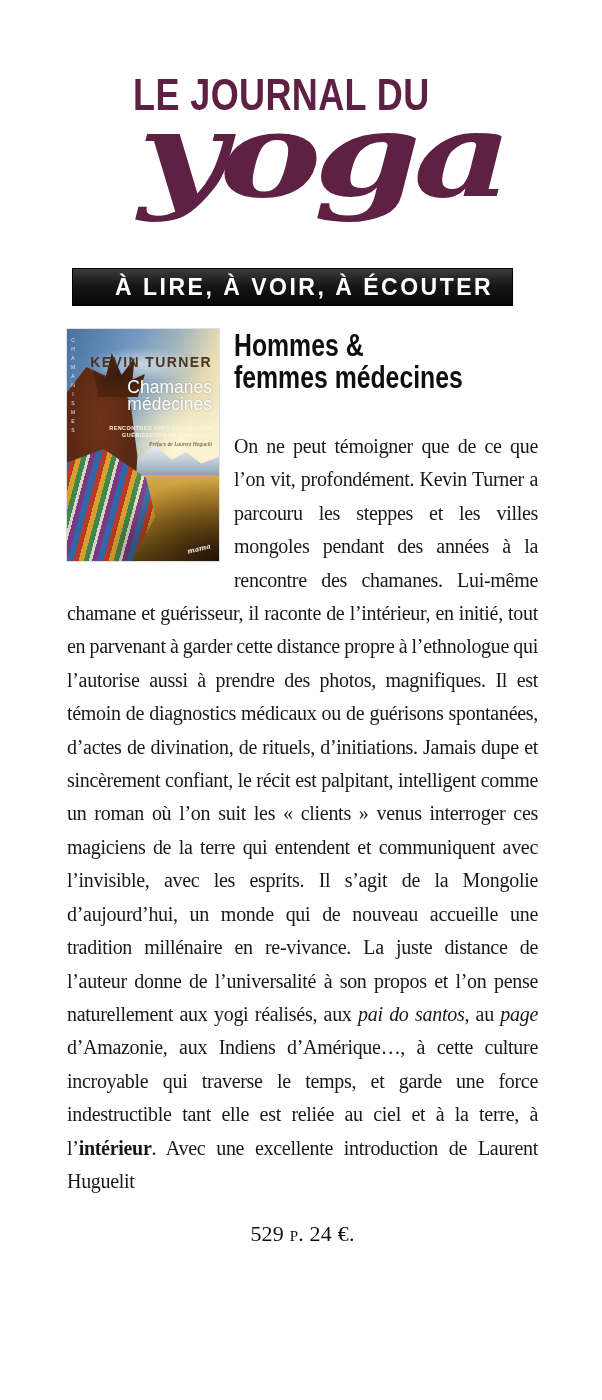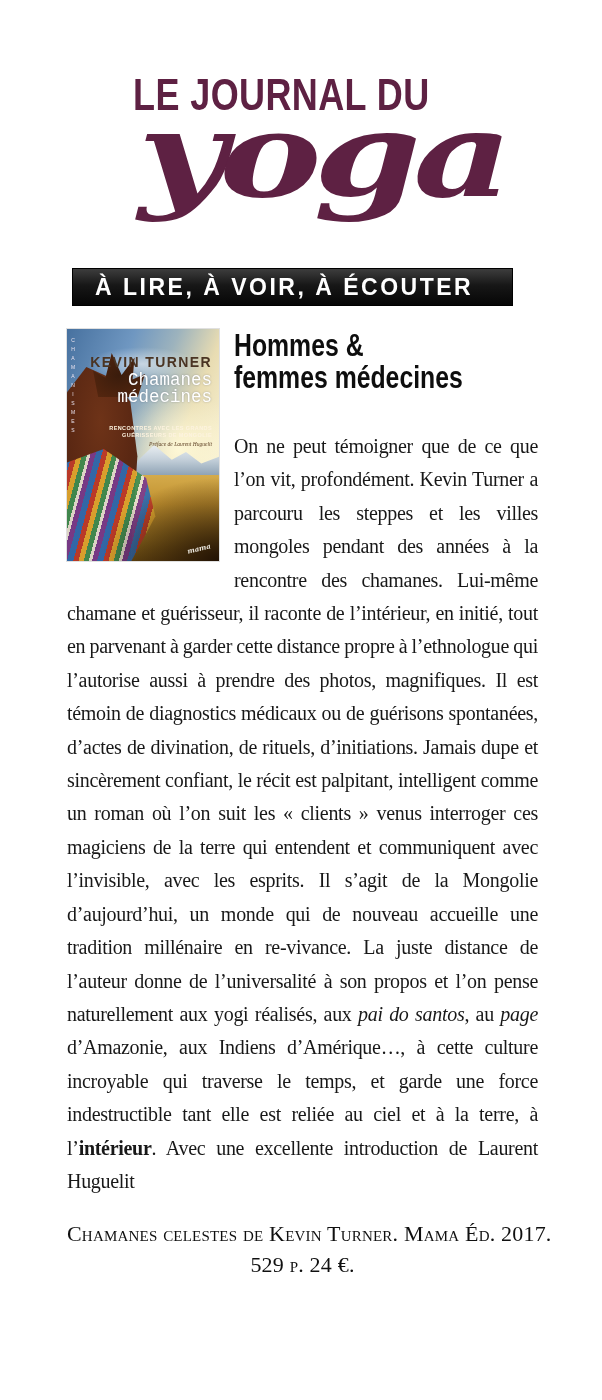--- a/index.html
+++ b/index.html
@@ -14,21 +14,21 @@
   .masthead-yoga{position:absolute;left:138px;top:78px;white-space:nowrap;
       font-family:"DejaVu Serif",serif;font-style:italic;font-weight:700;font-size:118px;line-height:1.1;
       color:#5e2143;letter-spacing:-6px;transform:scaleX(1.30);transform-origin:left top;}
 
   
   .banner{position:absolute;top:268px;left:72px;width:441px;height:38px;box-sizing:border-box;
       background:linear-gradient(180deg,#3d3d3d 0%,#171717 45%,#060606 100%);
       border:1px solid #000;}
   .banner-label{display:block;padding-left:22px;line-height:36px;white-space:nowrap;
       font-family:"Liberation Sans",sans-serif;font-weight:700;font-size:23px;
-      letter-spacing:2.5px;color:#ffffff;}
+      letter-spacing:2.5px;color:#ffffff;margin-left:20px;}
 
   
   .article{position:absolute;top:327px;left:67px;width:471px;}
 
   
   .cover{float:left;width:152px;height:232px;margin:2px 15px 6px 0;position:relative;
       overflow:hidden;box-shadow:0 0 0 1px rgba(0,0,0,.12);}
   .cover-sky{position:absolute;inset:0;
       background:linear-gradient(112deg,#47719f 0%,#6f97c1 28%,#9db3bd 46%,#e8dcb2 64%,#f6eecd 80%,#fdf8e0 100%);}
   .cover-glow{position:absolute;right:-25px;top:55px;width:130px;height:130px;
@@ -48,22 +48,22 @@
       clip-path:polygon(10% 100%,0 40%,24% 56%,36% 0,55% 50%,80% 10%,76% 60%,100% 48%,86% 100%);}
   .cover-ribbons{position:absolute;left:0;bottom:0;width:92px;height:112px;opacity:.92;
       background:repeating-linear-gradient(105deg,#2f6cb3 0 6px,#c23b2a 6px 11px,#e3a92f 11px 16px,#3f8f52 16px 21px,#e8e2d5 21px 24px,#7a3b8f 24px 29px);
       clip-path:polygon(0 12%,40% 0,86% 26%,96% 60%,70% 100%,0 100%);}
   .cover-darkcorner{position:absolute;right:0;bottom:0;width:118px;height:84px;
       background:radial-gradient(ellipse at 100% 100%,rgba(28,13,3,.92) 0%,rgba(28,13,3,0) 70%);}
   .cover-collection{position:absolute;left:3px;top:8px;writing-mode:vertical-rl;text-orientation:upright;
       font-family:"Liberation Sans",sans-serif;font-size:5px;letter-spacing:3px;color:#e9e2ee;}
   .cover-author{position:absolute;right:7px;top:25px;font-family:"Liberation Sans",sans-serif;
       font-size:14px;font-weight:700;letter-spacing:1.4px;color:#4a3423;}
-  .cover-title{position:absolute;right:7px;top:43px;text-align:right;color:#ffffff;
-      font-family:Liberation Mono, monospace;font-weight:400;font-size:17.5px;line-height:16.5px;
+  .cover-title{position:absolute;right:7px;top:50px;text-align:right;color:#ffffff;
+      font-family:Liberation Sans, sans-serif;font-weight:400;font-size:17.5px;line-height:16.5px;
       text-shadow:0 0 2px rgba(50,60,90,.4);}
   .cover-subtitle{position:absolute;right:7px;top:96px;text-align:right;color:#fdf3df;
       font-family:"Liberation Sans",sans-serif;font-weight:700;font-size:5.5px;line-height:6.5px;letter-spacing:.4px;}
   .cover-preface{position:absolute;right:7px;top:112px;text-align:right;color:#5a3c20;
       font-family:"Liberation Serif",serif;font-style:italic;font-size:5.5px;}
   .cover-publisher{position:absolute;right:8px;bottom:8px;color:#f5f2ea;
       font-family:"DejaVu Serif",serif;font-style:italic;font-weight:700;font-size:7px;
       transform:rotate(-14deg);opacity:.95;}
 
   
@@ -125,18 +125,17 @@
     </div>
 
     <h1 class="review-title">
       <span class="tline"><span class="tinner">Hommes &amp;</span></span>
       <span class="tline"><span class="tinner">femmes médecines</span></span>
     </h1>
 
     <p class="review-body"><span>On ne peut témoigner que de ce que l’on vit, profondément. Kevin Turner a parcouru les steppes et les villes mongoles pendant des années à la rencontre des chamanes. Lui-même chamane et guérisseur, il raconte de l’intérieur, en initié, tout en parvenant à garder cette distance propre à l’ethnologue qui l’autorise aussi à prendre des photos, magnifiques. Il est témoin de diagnostics médicaux ou de guérisons spontanées, d’actes de divination, de rituels, d’initiations. Jamais dupe et sincèrement confiant, le récit est palpitant, intelligent comme un roman où l’on suit les « clients » venus interroger ces magiciens de la terre qui entendent et communiquent avec l’invisible, avec les esprits. Il s’agit de la Mongolie d’aujourd’hui, un monde qui de nouveau accueille une tradition millénaire en re-vivance. La juste distance de l’auteur donne de l’universalité à son propos et l’on pense naturellement aux yogi réalisés, aux </span><span class="it">pai do santos</span><span>, au </span><span class="it">page</span><span> d’Amazonie, aux Indiens d’Amérique…, à cette culture incroyable qui traverse le temps, et garde une force indestructible tant elle est reliée au ciel et à la terre, à l’</span><span class="bd">intérieur</span><span>. Avec une excellente introduction de Laurent Huguelit</span></p>
 
     <div class="citation">
-      <div class="citation-line1">Chamanes celestes de Kevin Turner. Mama Éd. 2017.</div>
       <div class="citation-line2">529 p. 24 €.</div>
     </div>
 
   </div>
 </div>
 
 </body></html>

